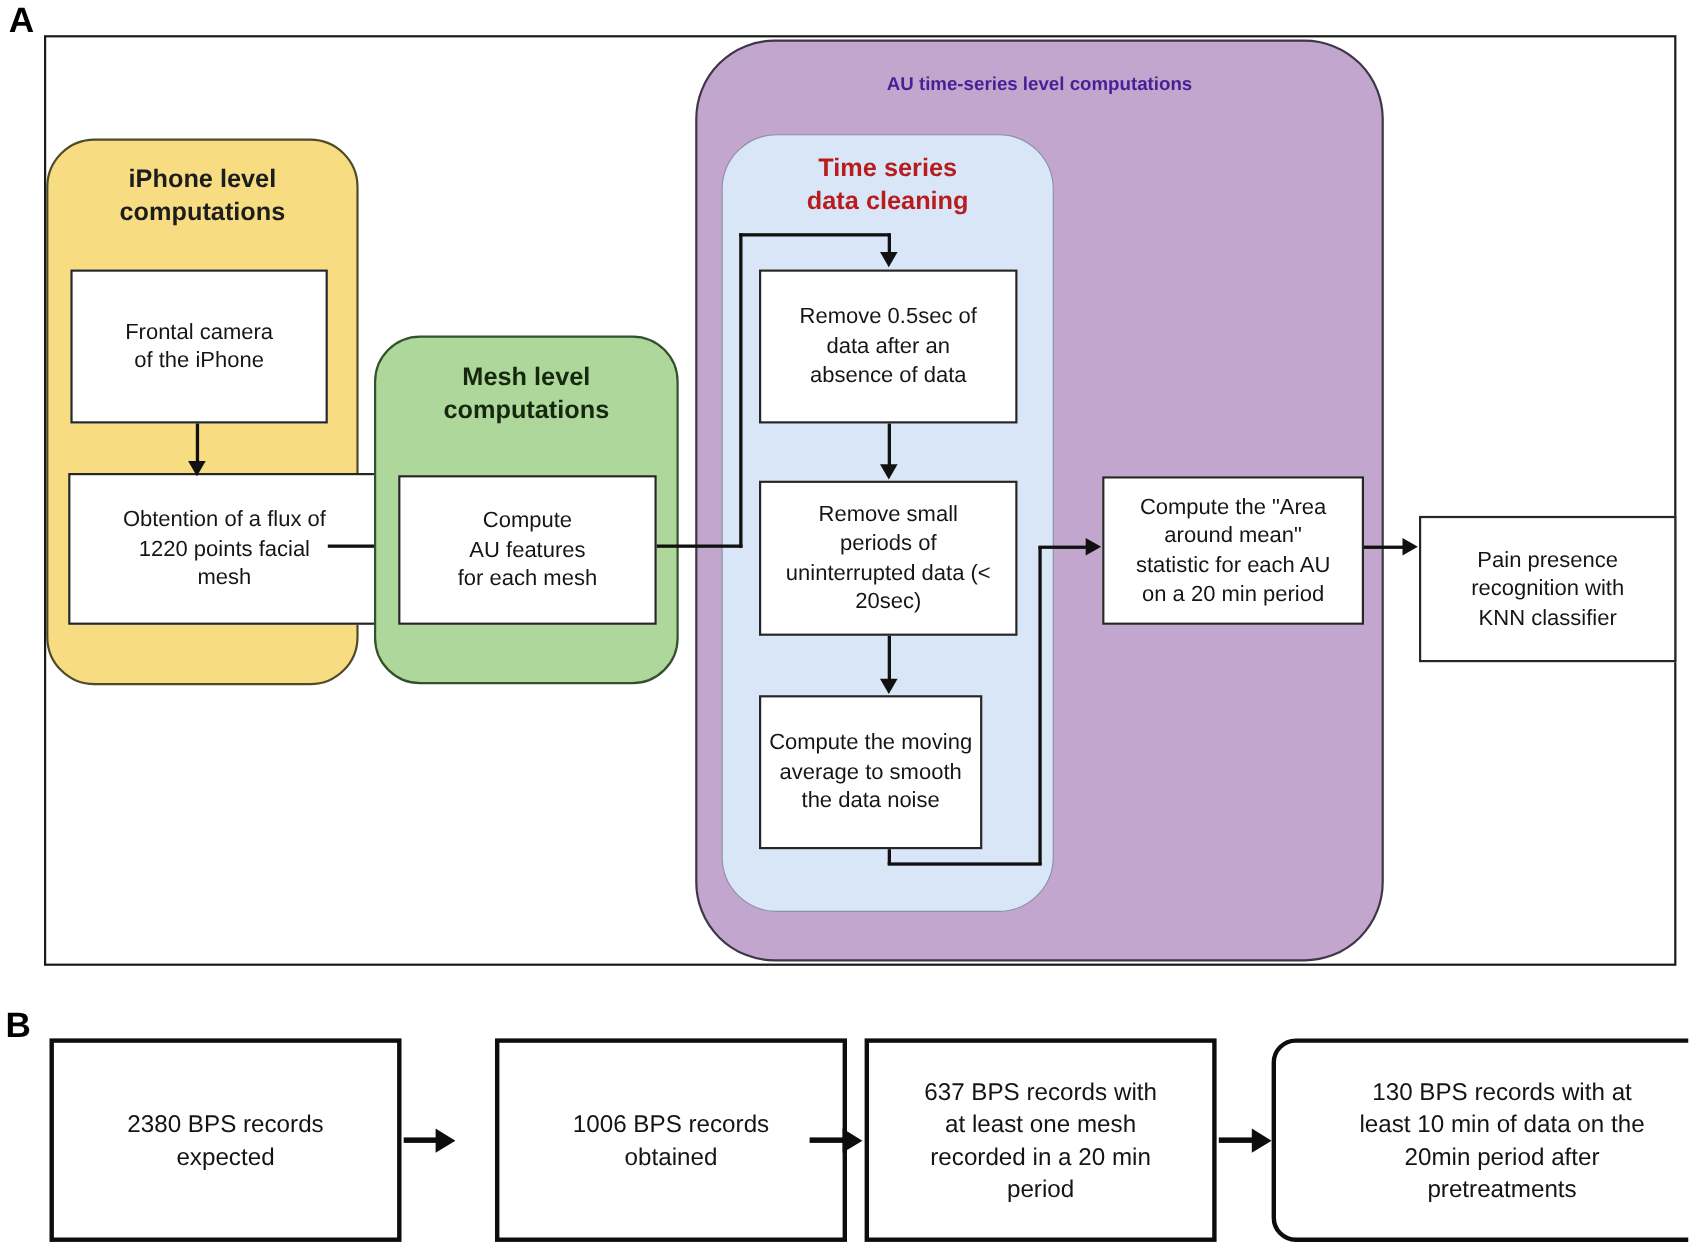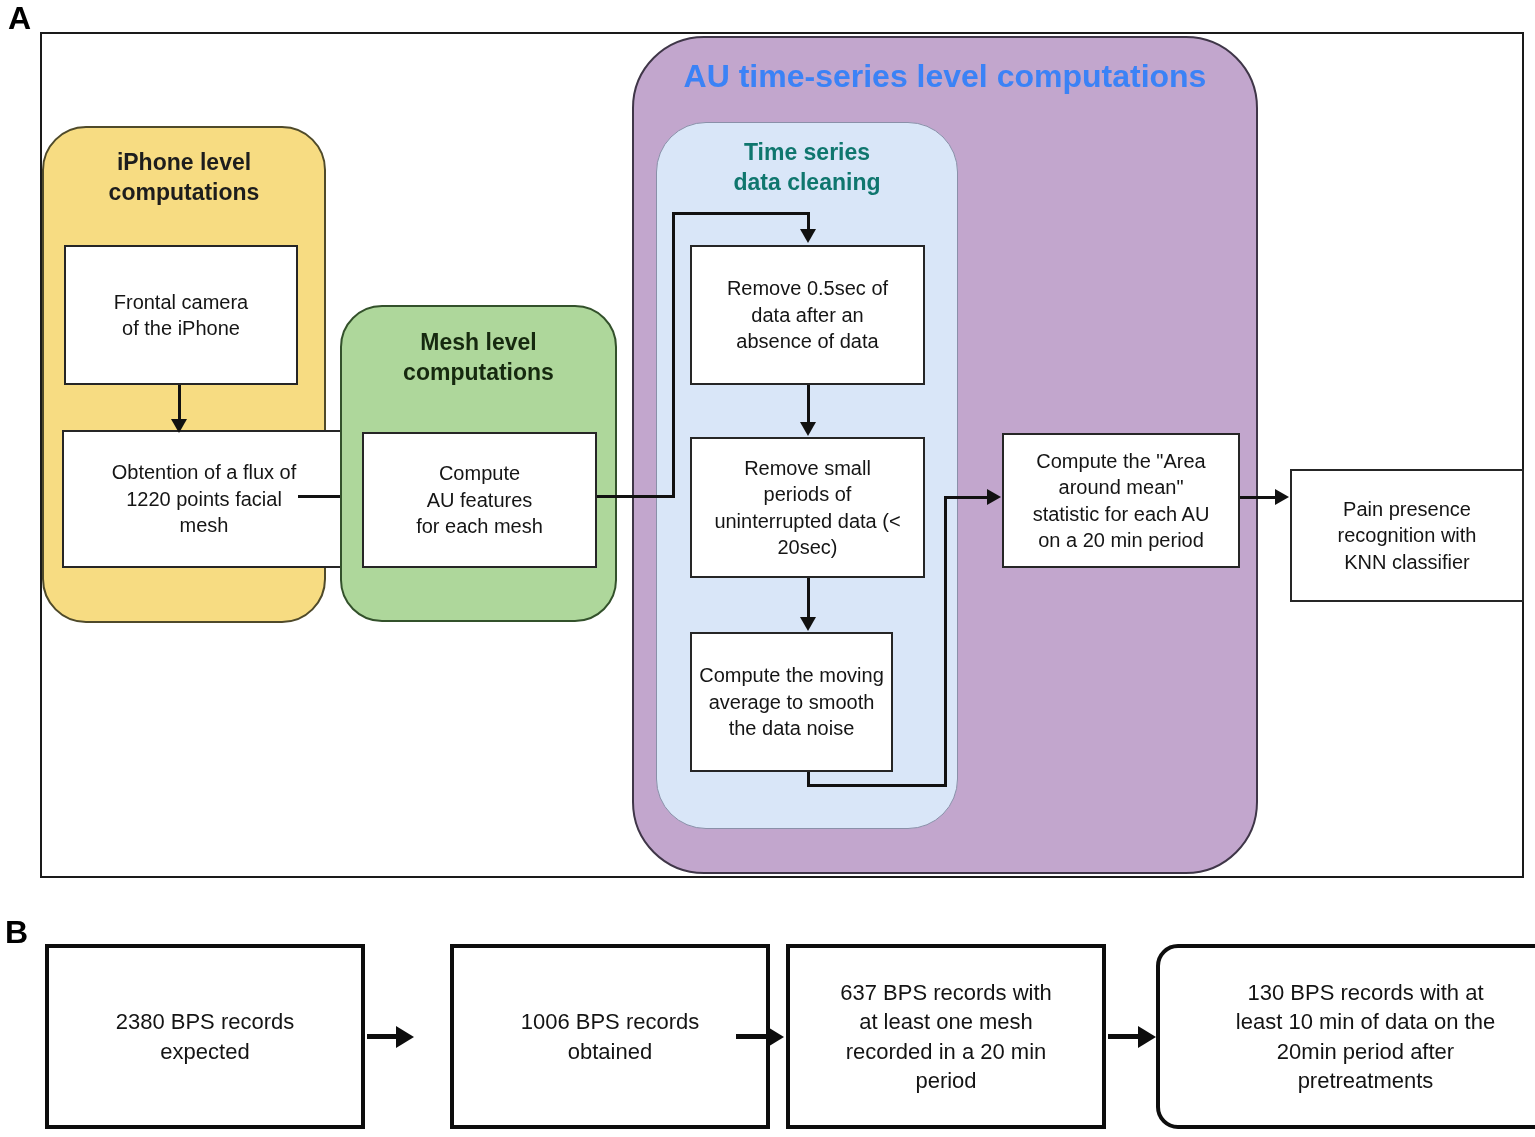--- a/index.html
+++ b/index.html
@@ -56,24 +56,24 @@
   <div class="head-right" style="left:346px;top:488px;"></div>
 
   <div class="group" style="left: 340px; top: 305px; width: 277px; height: 317px; border-radius: 42px; background-color: rgb(174, 215, 155); border-color: rgb(51, 81, 43);"></div>
   <div class="group-title" style="left:344px;top:326px;width:269px;height:64px;font-size:23px;color:#16290f;">Mesh level
 computations</div>
   <div class="box" style="left:362px;top:432px;width:235px;height:136px;">Compute
 AU features
 for each mesh</div>
 
   <div class="group" style="left: 632px; top: 36px; width: 626px; height: 838px; border-radius: 72px; background-color: rgb(194, 166, 205); border-color: rgb(63, 54, 72);"></div>
-  <div class="group-title" style="left:634px;top:58px;width:622px;height:38px;font-size:32px;color:#3b82f6;">AU time-series level computations</div>
+  <div class="group-title" style="left:634px;top:58px;width:622px;height:38px;font-size:17px;color:#4c1d95;">AU time-series level computations</div>
 
   <div class="group" style="left: 656px; top: 122px; width: 302px; height: 707px; border-radius: 50px; border-width: 1.5px; background-color: rgb(217, 230, 248); border-color: rgb(138, 144, 169);"></div>
-  <div class="group-title" style="left:660px;top:134px;width:294px;height:68px;font-size:23px;color:#0f766e;">Time series
+  <div class="group-title" style="left:660px;top:134px;width:294px;height:68px;font-size:23px;color:#b91c1c;">Time series
 data cleaning</div>
 
   <div class="box" style="left:690px;top:245px;width:235px;height:140px;">Remove 0.5sec of
 data after an
 absence of data</div>
   <div class="box" style="left:690px;top:437px;width:235px;height:141px;">Remove small
 periods of
 uninterrupted data (&lt;
 20sec)</div>
   <div class="box" style="left:690px;top:632px;width:203px;height:140px;">Compute the moving

